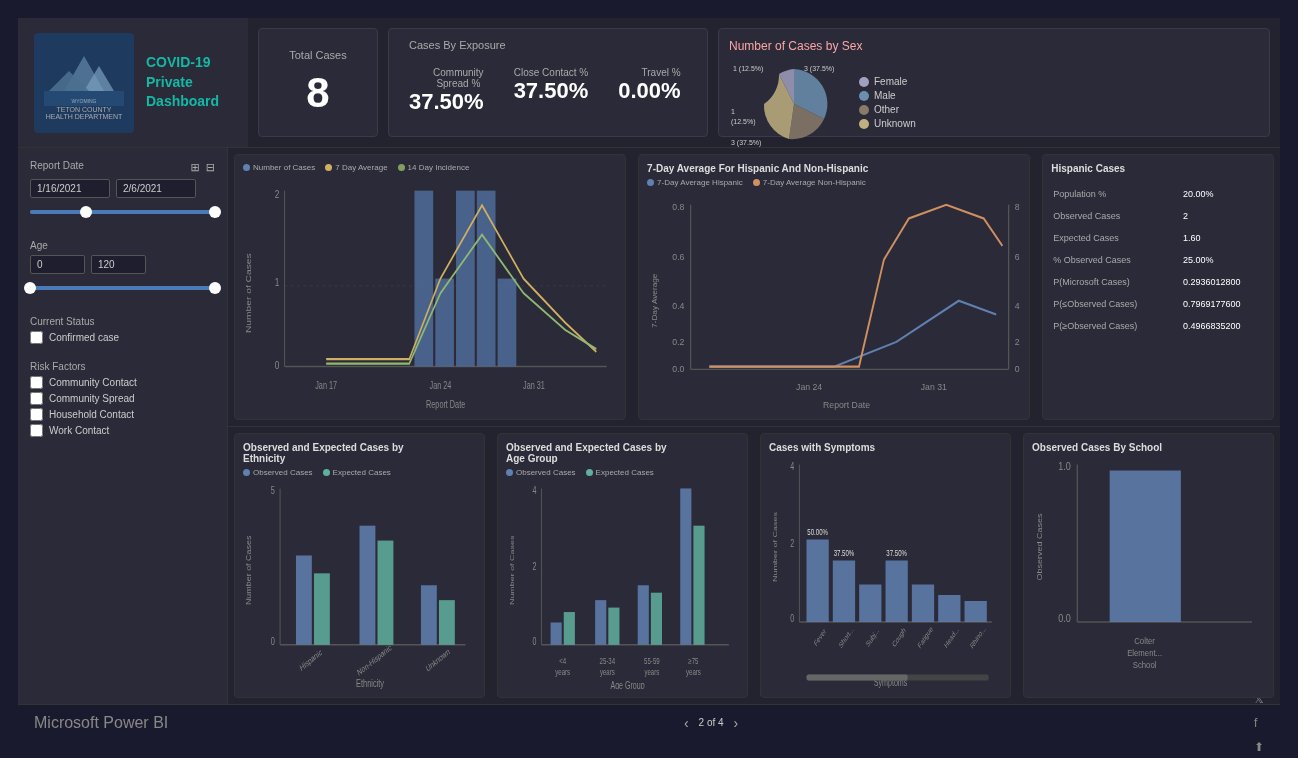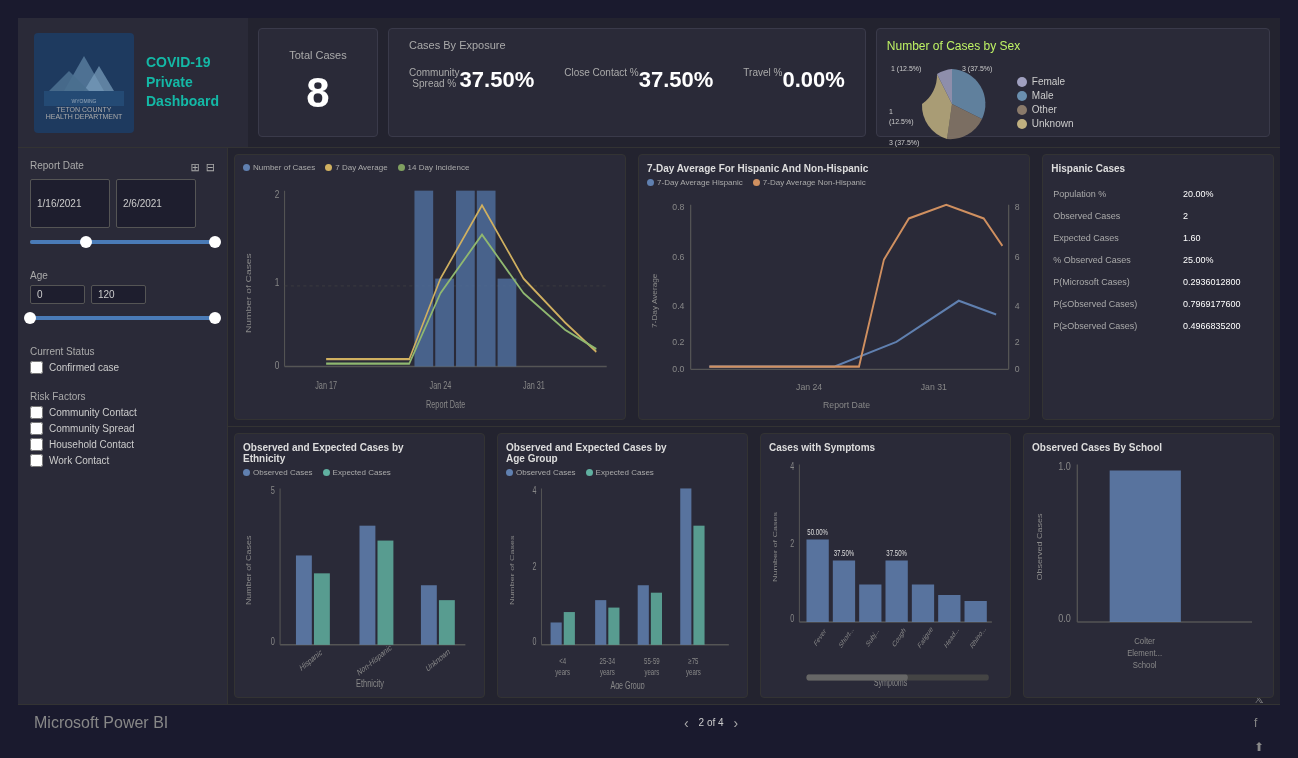--- a/index.html
+++ b/index.html
@@ -94,22 +94,22 @@
       padding: 10px 20px;
       min-width: 320px;
     }
     .exposure-row {
       display: flex;
       gap: 30px;
       margin-top: 8px;
     }
     .exposure-item {
       display: flex;
-      flex-direction: row;
-      align-items: flex-start;
+      flex-direction: column;
+      align-items: flex-end;
     }
     .exposure-label {
       font-size: 10px;
       color: #aaa;
       text-align: center;
     }
     .exposure-val {
       font-size: 22px;
       color: #fff;
       font-weight: bold;
@@ -119,21 +119,21 @@
       background: #2a2a38;
       border: 1px solid #3a3a4a;
       margin: 10px 10px 10px 0;
       border-radius: 4px;
       padding: 10px;
       display: flex;
       flex-direction: column;
     }
     .sex-card-title {
       font-size: 12px;
-      color: #bef264;
+      color: #fca5a5;
       margin-bottom: 6px;
     }
     .sex-content {
       display: flex;
       align-items: center;
       flex: 1;
     }
     .pie-container {
       position: relative;
       width: 120px;
@@ -188,21 +188,21 @@
     }
     .date-range {
       display: flex;
       gap: 6px;
       margin-bottom: 4px;
     }
     .date-input {
       background: #1e1e2e;
       border: 1px solid #555;
       color: #ccc;
-      padding: 18px 6px;
+      padding: 3px 6px;
       border-radius: 2px;
       font-size: 10px;
       width: 80px;
     }
     .slider-container {
       margin-top: 6px;
       margin-bottom: 6px;
     }
     .slider-track {
       height: 4px;

